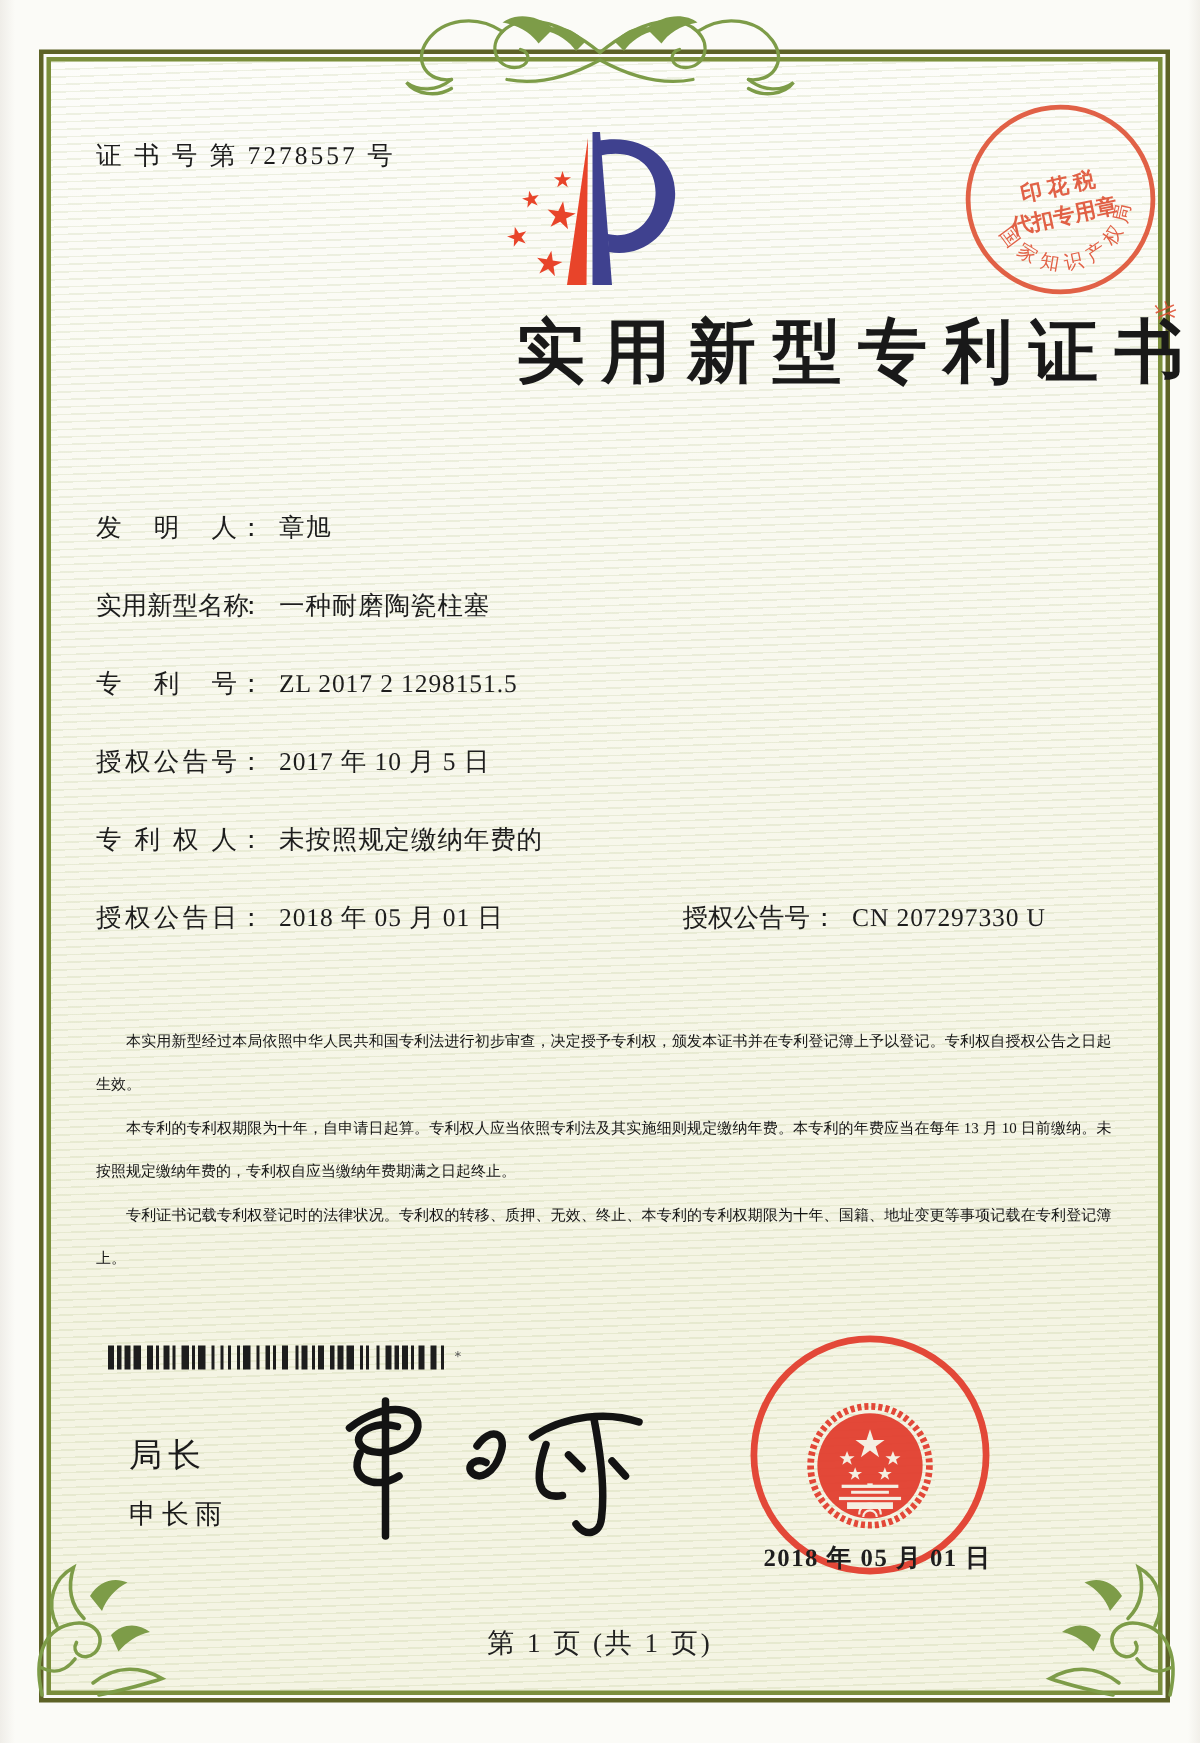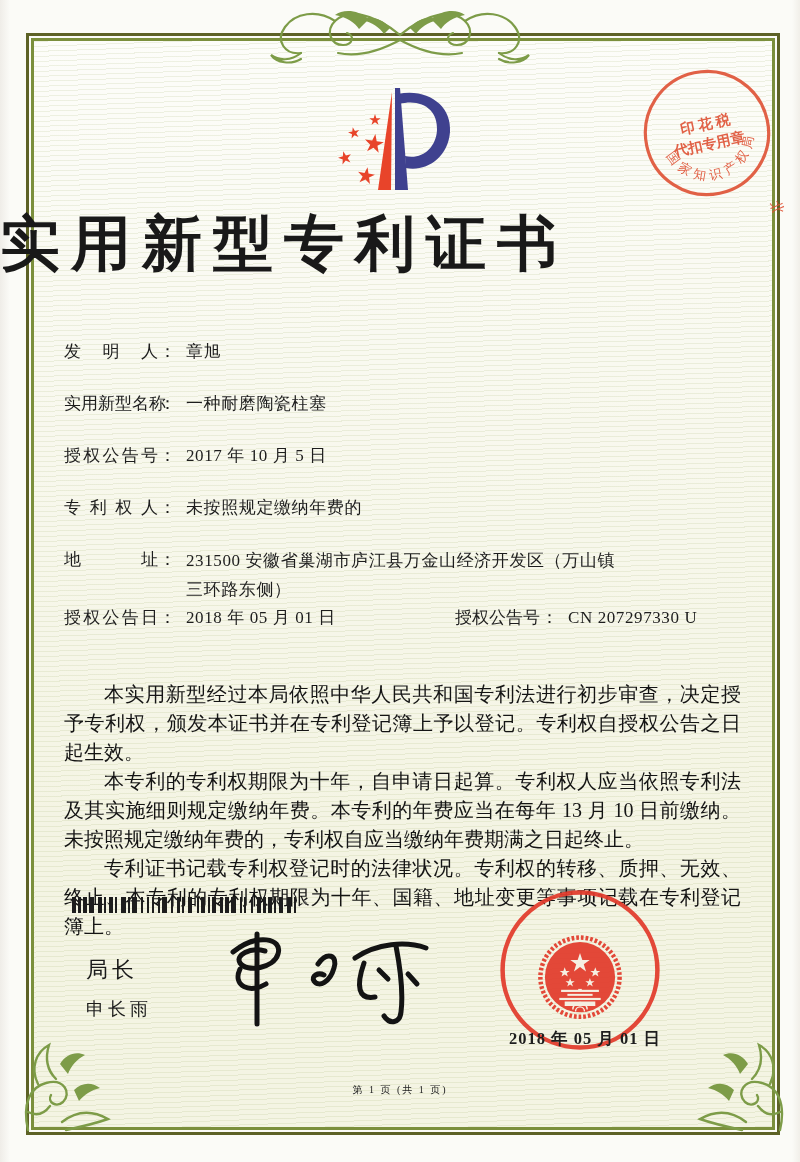--- a/index.html
+++ b/index.html
@@ -6,50 +6,50 @@
   body{width:800px;height:1162px;background:#e9e7e2;font-family:"Liberation Serif","DejaVu Serif",serif;}
   .page{position:relative;width:800px;height:1162px;background:linear-gradient(90deg,#efede8 0,#fbfbf7 10px,#fbfbf7 792px,#f1efe9 800px);overflow:hidden;}
   
   .frame{position:absolute;left:26px;top:33px;width:748px;height:1096px;border:3px solid #5d6226;}
   .frame-inner{position:absolute;inset:2px;border:3px solid #7b8f3c;
     background-color:#f4f4e3;
     background-image:repeating-linear-gradient(178deg,rgba(145,165,85,.14) 0 1px,rgba(0,0,0,0) 1px 5px),
       linear-gradient(180deg,rgba(255,255,255,.8) 0%,rgba(255,255,255,.35) 40%,rgba(255,255,255,0) 75%);}
   
   .cert-no{position:absolute;left:64px;top:92px;font-size:17px;letter-spacing:2px;color:#1c1c1c;}
-  .title{position:absolute;left:0;right:0;top:204px;text-align:left;font-size:60px;font-weight:700;letter-spacing:11px;color:#191919;}
+  .title{position:absolute;left:0;right:0;top:204px;text-align:right;font-size:46px;font-weight:700;letter-spacing:11px;color:#191919;}
   
   .fields{position:absolute;left:64px;top:338px;width:676px;font-size:17px;color:#1d1d1d;}
   .frow{position:relative;line-height:28px;margin-bottom:24px;white-space:nowrap;}
   .frow.address{margin-bottom:0;white-space:normal;}
   .flabel{display:inline-block;width:94px;text-align:justify;text-align-last:justify;vertical-align:top;}
   .fcolon{display:inline-block;margin:0 10px 0 1px;vertical-align:top;}
   .fvalue{letter-spacing:.6px;vertical-align:top;}
   .frow.address .fvalue{display:inline-block;width:438px;line-height:29px;white-space:normal;}
   .grant-right{position:absolute;left:391px;top:0;}
   
-  .paras{position:absolute;left:64px;top:680px;width:677px;font-size:20px;line-height:29px;text-align:justify;color:#141414;}
+  .paras{position:absolute;left:64px;top:680px;width:677px;font-size:10px;line-height:29px;text-align:justify;color:#141414;}
   .paras p{margin:0;text-indent:2em;}
   
   .barcode-wrap{position:absolute;left:72px;top:897px;width:236px;height:16px;display:flex;align-items:stretch;}
   .barcode{display:flex;width:228px;height:16px;}
   .bc-bar{background:#1d1d1d;}
   .bc-space{background:transparent;}
   .bc-star{font-size:9px;color:#555;line-height:16px;margin-left:3px;font-family:"DejaVu Sans",sans-serif;}
   
   .signer-title{position:absolute;left:86px;top:955px;font-size:22px;letter-spacing:4px;color:#1b1b1b;}
   .signer-name{position:absolute;left:86px;top:997px;font-size:18px;letter-spacing:4px;color:#1b1b1b;}
   .signature{position:absolute;left:205px;top:928px;}
   
   .seal{position:absolute;left:490px;top:880px;opacity:.93;}
   .seal-date{position:absolute;left:496px;top:1028px;width:178px;text-align:center;font-size:16.5px;letter-spacing:1px;color:#1e1e1e;font-weight:600;}
   
   .tax-stamp{position:absolute;left:627px;top:53px;opacity:.9;}
   
-  .footer{position:absolute;left:0;right:0;top:1083px;text-align:center;font-size:10px;letter-spacing:2px;color:#222;}
+  .footer{position:absolute;left:0;right:0;top:1083px;text-align:center;font-size:18px;letter-spacing:2px;color:#222;}
   
   .orn-top{position:absolute;left:250px;top:4px;}
   .orn-bl{position:absolute;left:16px;top:1042px;}
   .orn-br{position:absolute;left:688px;top:1042px;transform:scaleX(-1);}
   svg{display:block;}
 </style>
 </head>
 <body>
 
 <div class="page">
@@ -86,20 +86,21 @@
     <g stroke="#7d9c48" stroke-width="2.4" fill="none" stroke-linecap="round">
       <path d="M12 88 C6 62 14 45 30 41 C48 36 56 51 47 60 C40 66 31 60 35 53"></path>
       <path d="M22 42 C14 26 20 10 33 3 C29 16 31 28 40 37"></path>
       <path d="M46 80 C60 69 76 68 92 77 C78 82 64 85 50 88"></path>
       <path d="M34 64 C28 72 20 74 12 70"></path>
       <path d="M58 48 C66 40 76 40 84 46 C75 48 68 53 63 59" fill="#7d9c48" stroke="none"></path>
       <path d="M44 22 C50 12 60 9 69 13 C61 17 55 24 52 32" fill="#7d9c48" stroke="none"></path>
     </g>
   </svg>
 
+  <div class="cert-no">证 书 号 第 7278557 号</div>
 
   <svg style="position:absolute;left:332px;top:78px;" width="130" height="120" viewBox="0 0 130 120">
     <defs>
       <polygon id="star" points="0,-1 0.225,-0.31 0.951,-0.31 0.363,0.118 0.588,0.809 0,0.382 -0.588,0.809 -0.363,0.118 -0.951,-0.31 -0.225,-0.31"></polygon>
     </defs>
 
     <polygon points="60,14 46,112 59,112" fill="#e8442a"></polygon>
 
     <polygon points="63,10 68,10 76,112 63,112" fill="#3f418f"></polygon>
 
@@ -130,27 +131,27 @@
   <div class="title">实用新型专利证书</div>
 
   <div class="fields">
     <div class="frow">
       <span class="flabel">发明人</span><span class="fcolon">：</span><span class="fvalue">章旭</span>
     </div>
     <div class="frow">
       <span class="flabel">实用新型名称</span><span class="fcolon">：</span><span class="fvalue">一种耐磨陶瓷柱塞</span>
     </div>
     <div class="frow">
+      <span class="flabel">专利号</span><span class="fcolon">：</span><span class="fvalue">ZL 2017 2 1298151.5</span>
+    </div>
+    <div class="frow">
       <span class="flabel">授权公告号</span><span class="fcolon">：</span><span class="fvalue">2017 年 10 月 5 日</span>
     </div>
     <div class="frow">
       <span class="flabel">专利权人</span><span class="fcolon">：</span><span class="fvalue">未按照规定缴纳年费的</span>
-    </div>
-    <div class="frow address">
-      <span class="flabel">地址</span><span class="fcolon">：</span><span class="fvalue">231500 安徽省巢湖市庐江县万金山经济开发区（万山镇三环路东侧）</span>
     </div>
     <div class="frow">
       <span class="flabel">授权公告日</span><span class="fcolon">：</span><span class="fvalue">2018 年 05 月 01 日</span>
       <span class="grant-right">
         <span>授权公告号</span><span class="fcolon">：</span><span class="fvalue">CN 207297330 U</span>
       </span>
     </div>
   </div>
 
   <div class="paras">

